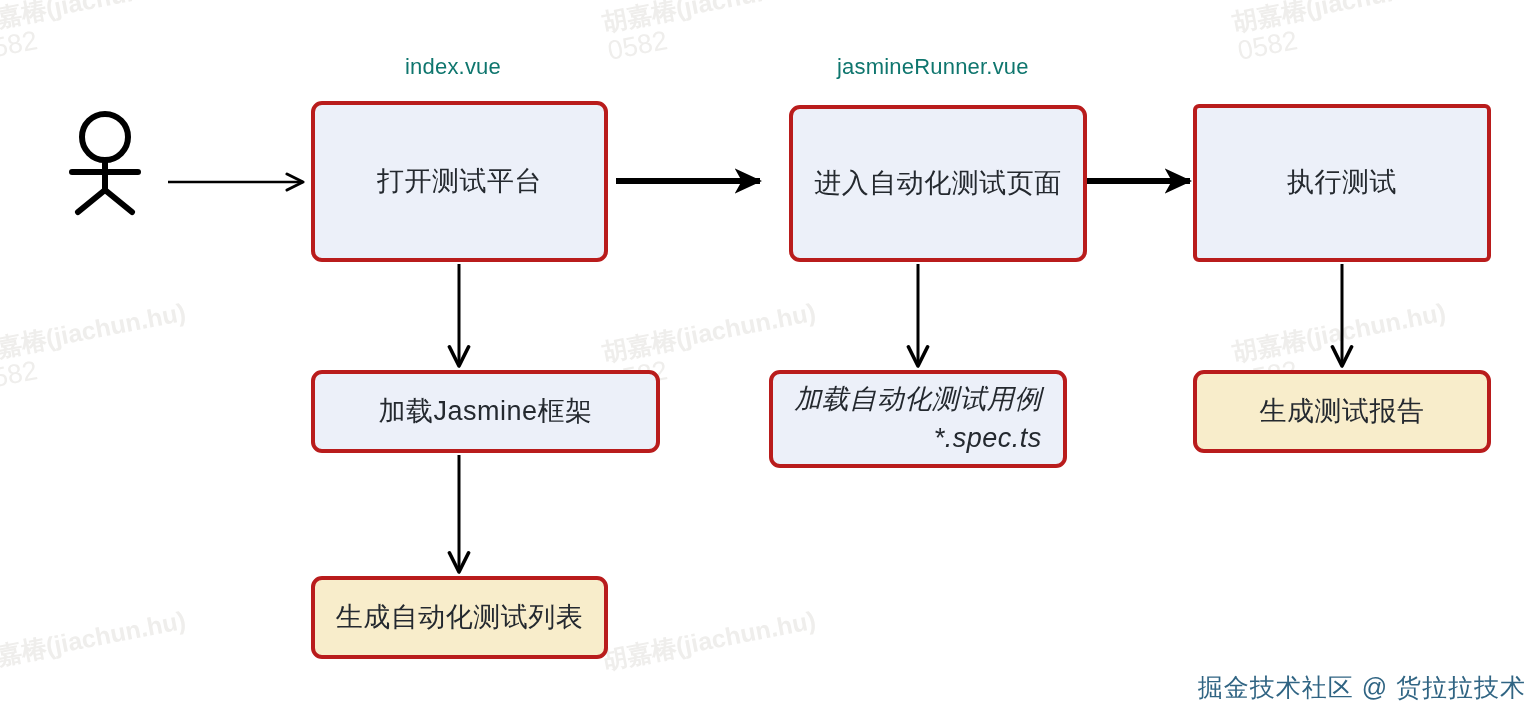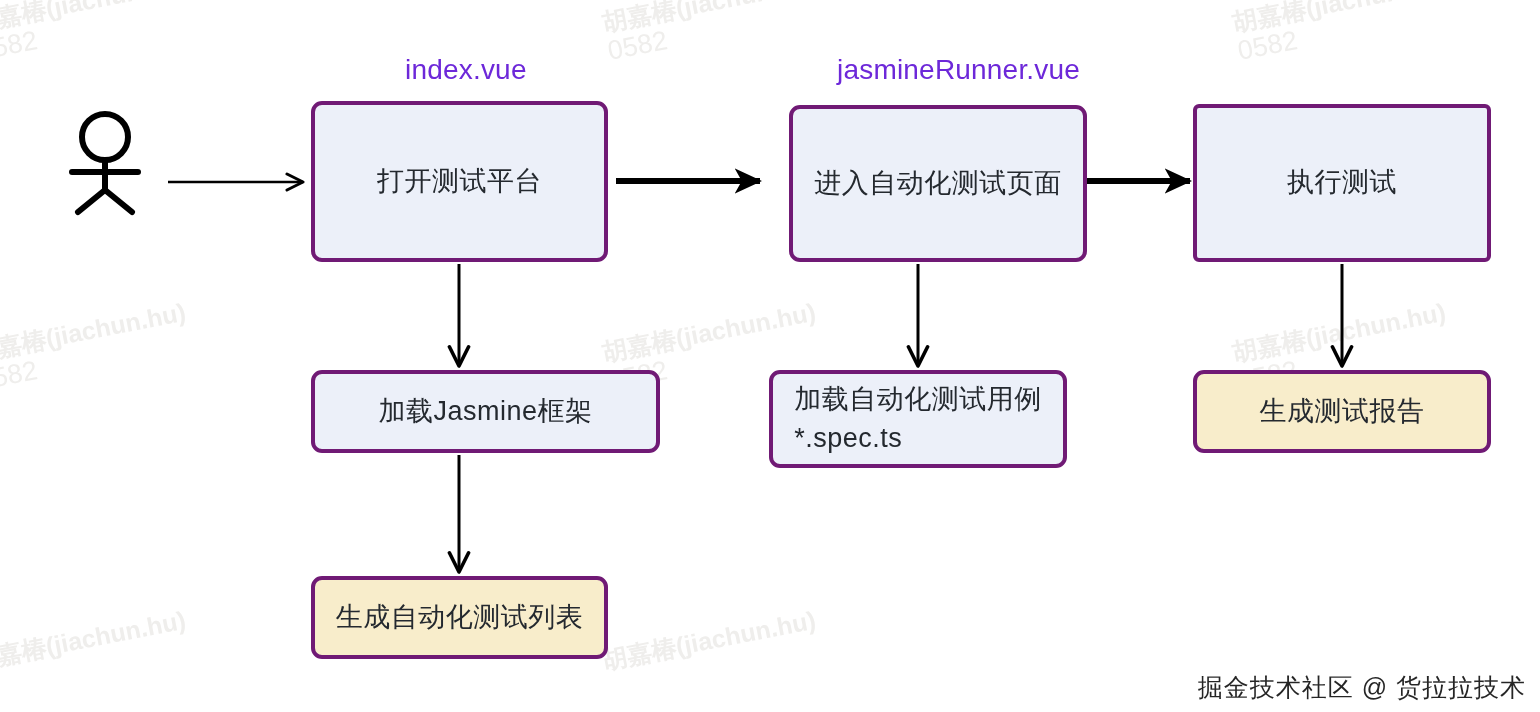--- a/index.html
+++ b/index.html
@@ -56,58 +56,58 @@
     width: 1540px;
     height: 712px;
     z-index: 1;
   }
 
   
   .node {
     position: absolute;
     z-index: 2;
     box-sizing: border-box;
-    border: 4px solid #701a75;
+    border: 4px solid #b91c1c;
     border-radius: 11px;
     display: flex;
     align-items: center;
     justify-content: center;
-    text-align: left;
+    text-align: right;
     color: #24292f;
     font-size: 27px;
     line-height: 1.45;
     letter-spacing: 0.5px;
     background: #ecf0f9;
   }
   .node.blue   { background: #ecf0f9; }
   .node.yellow { background: #f8edcb; }
   .node-label {
     display: block;
     padding: 0 10px;
   }
   .node-label .l2 { display: block; }
 
   
   .caption {
     position: absolute;
     z-index: 2;
-    font-size: 28px;
-    color: #6d28d9;
+    font-size: 22px;
+    color: #0f766e;
     letter-spacing: 0.2px;
     white-space: nowrap;
   }
 
   
   #footer-credit {
     position: absolute;
     z-index: 3;
     right: 14px;
     bottom: 8px;
     font-size: 25px;
-    color: #000000;
+    color: #0c4a6e;
     letter-spacing: 1px;
     white-space: nowrap;
     opacity: .85;
   }
 </style>
 </head>
 <body>
 
 <div id="canvas">
 
@@ -191,21 +191,21 @@
   </div>
 
   <div class="node blue" style="left:1193px; top:104px; width:298px; height:158px;border-radius:6px;">
     <span class="node-label">执行测试</span>
   </div>
 
   <div class="node blue" style="left:311px; top:370px; width:349px; height:83px;">
     <span class="node-label">加载Jasmine框架</span>
   </div>
 
-  <div class="node blue" style="left:769px; top:370px; width:298px; height:98px;">
+  <div class="node blue" style="left:769px; top:370px; width:298px; height:98px;font-style:italic;">
     <span class="node-label">
       <span>加载自动化测试用例</span>
       <span class="l2">*.spec.ts</span>
     </span>
   </div>
 
   <div class="node yellow" style="left:311px; top:576px; width:297px; height:83px;">
     <span class="node-label">生成自动化测试列表</span>
   </div>
 

